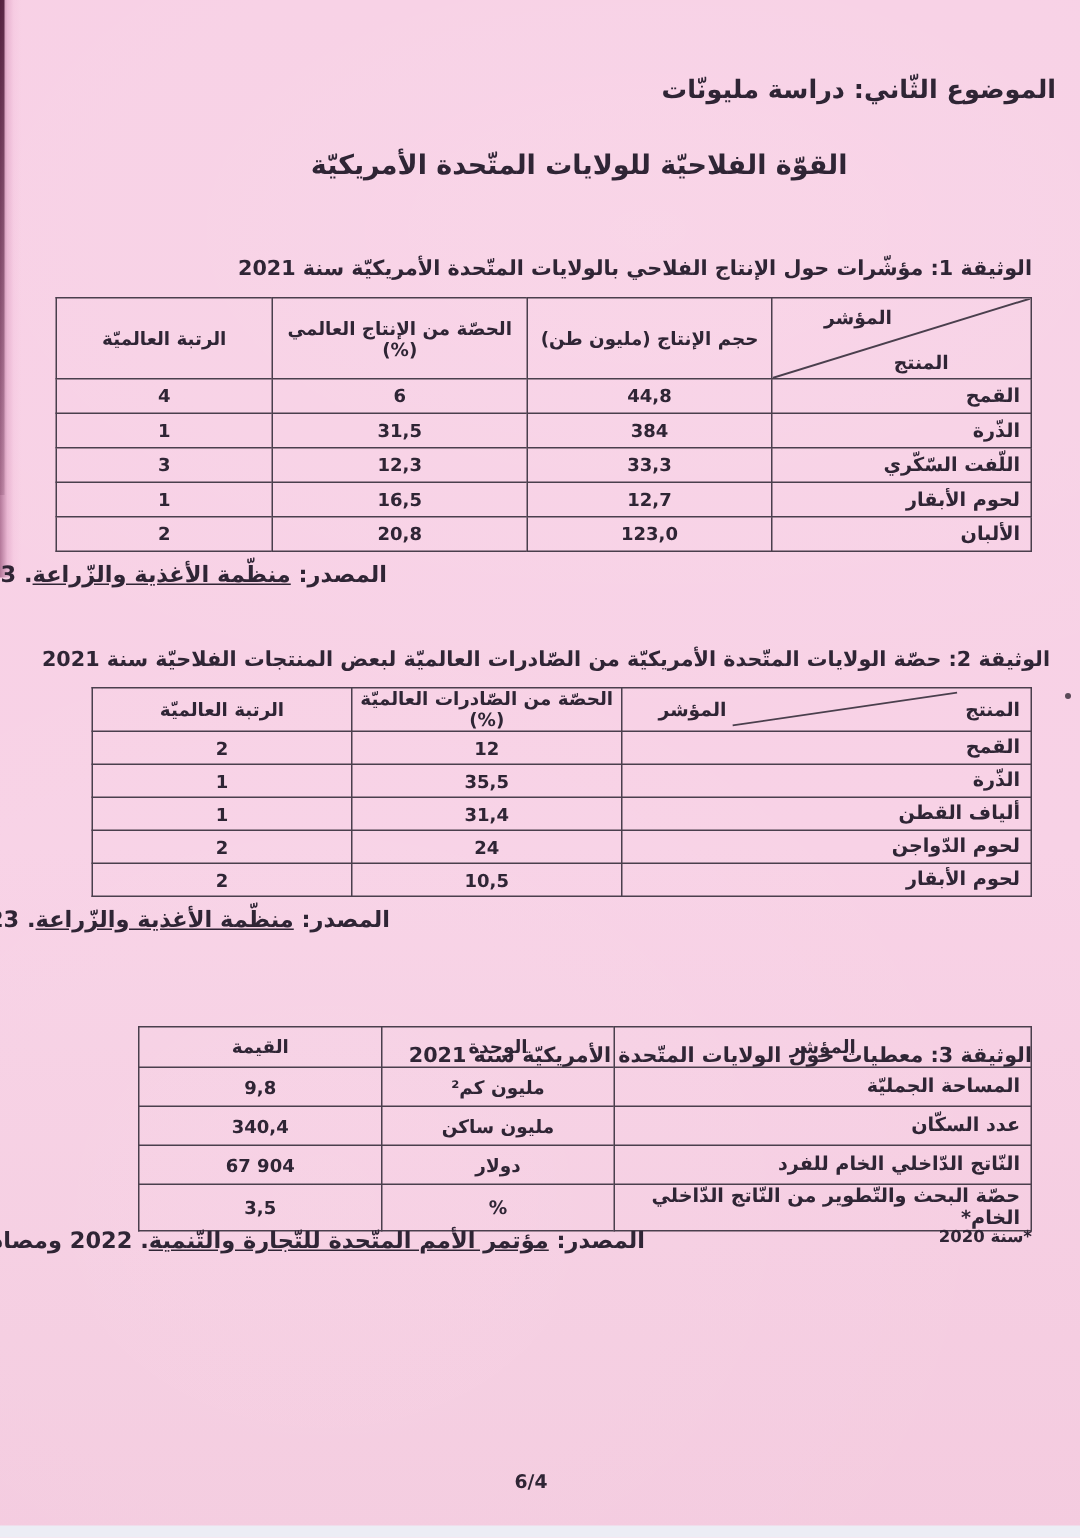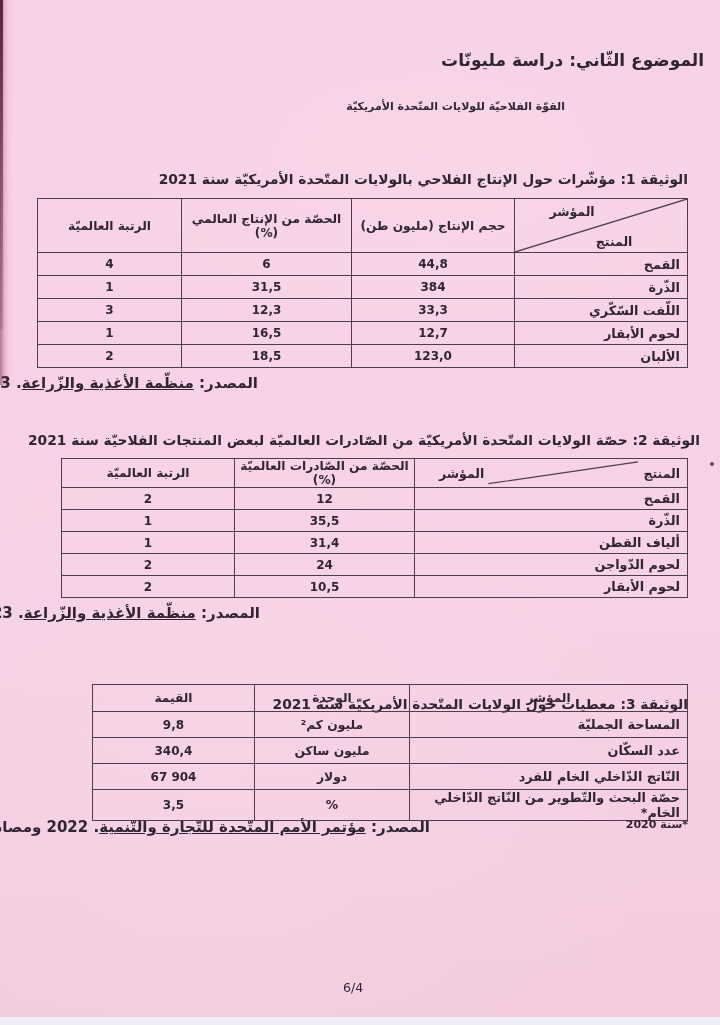--- a/index.html
+++ b/index.html
@@ -18,26 +18,26 @@
   
   .left-edge{left:0;top:0;width:14px;height:385px;
     background:linear-gradient(to right,rgba(122,45,90,.55) 0%,rgba(196,110,160,.28) 35%,rgba(230,160,200,.12) 65%,transparent 100%);}
   .left-edge-line{left:0;top:0;width:3px;height:330px;
     background:linear-gradient(to bottom,rgba(60,10,40,.8),rgba(60,10,40,.12));}
   .bottom-strip{left:0;bottom:0;width:100%;height:8px;background:#ecedf5;}
   .scan-dot{right:6px;top:462px;width:4px;height:4px;border-radius:50%;background:#5a4a58;}
 
   
   .main-title{top:50px;right:16px;font-size:17px;font-weight:bold;}
-  .subtitle{top:100px;right:155px;font-size:11px;font-weight:bold;}
+  .subtitle{top:100px;right:155px;font-size:18px;font-weight:bold;}
   .doc-title{font-size:13.8px;font-weight:bold;}
   .src{font-size:15px;font-weight:bold;}
   .src .src-name{text-decoration:underline;}
   .footnote{font-size:11px;font-weight:bold;}
-  .page-num{left:343px;top:980px;font-size:12.5px;font-weight:normal;direction:ltr;}
+  .page-num{left:343px;top:980px;font-size:12.5px;font-weight:bold;direction:ltr;}
 
   
   table{border-collapse:collapse;table-layout:fixed;}
   td{border:1px solid #4a3f4d;font-weight:bold;text-align:center;vertical-align:middle;
      font-size:12.3px;padding:0 3px;overflow:hidden;}
   table{border:1.5px solid #453a48;}
   td.name{text-align:right;padding-right:7px;font-size:12.8px;}
   td.num{direction:ltr;font-size:12px;}
   td.head{font-size:12.2px;}
 
@@ -103,21 +103,21 @@
   </tr>
   <tr style="height:23px;">
     <td class="name">لحوم الأبقار</td>
     <td class="num">12,7</td>
     <td class="num">16,5</td>
     <td class="num">1</td>
   </tr>
   <tr style="height:23px;">
     <td class="name">الألبان</td>
     <td class="num">123,0</td>
-    <td class="num">18,5</td>
+    <td class="num">20,8</td>
     <td class="num">2</td>
   </tr>
 </tbody>
   </table>
 
 <div class="abs src nowrap" style="top:374px;right:462px;">
   <span>المصدر:</span>
   <span class="src-name">منظّمة الأغذية والزّراعة</span><span>. 2023</span>
 </div>
 

